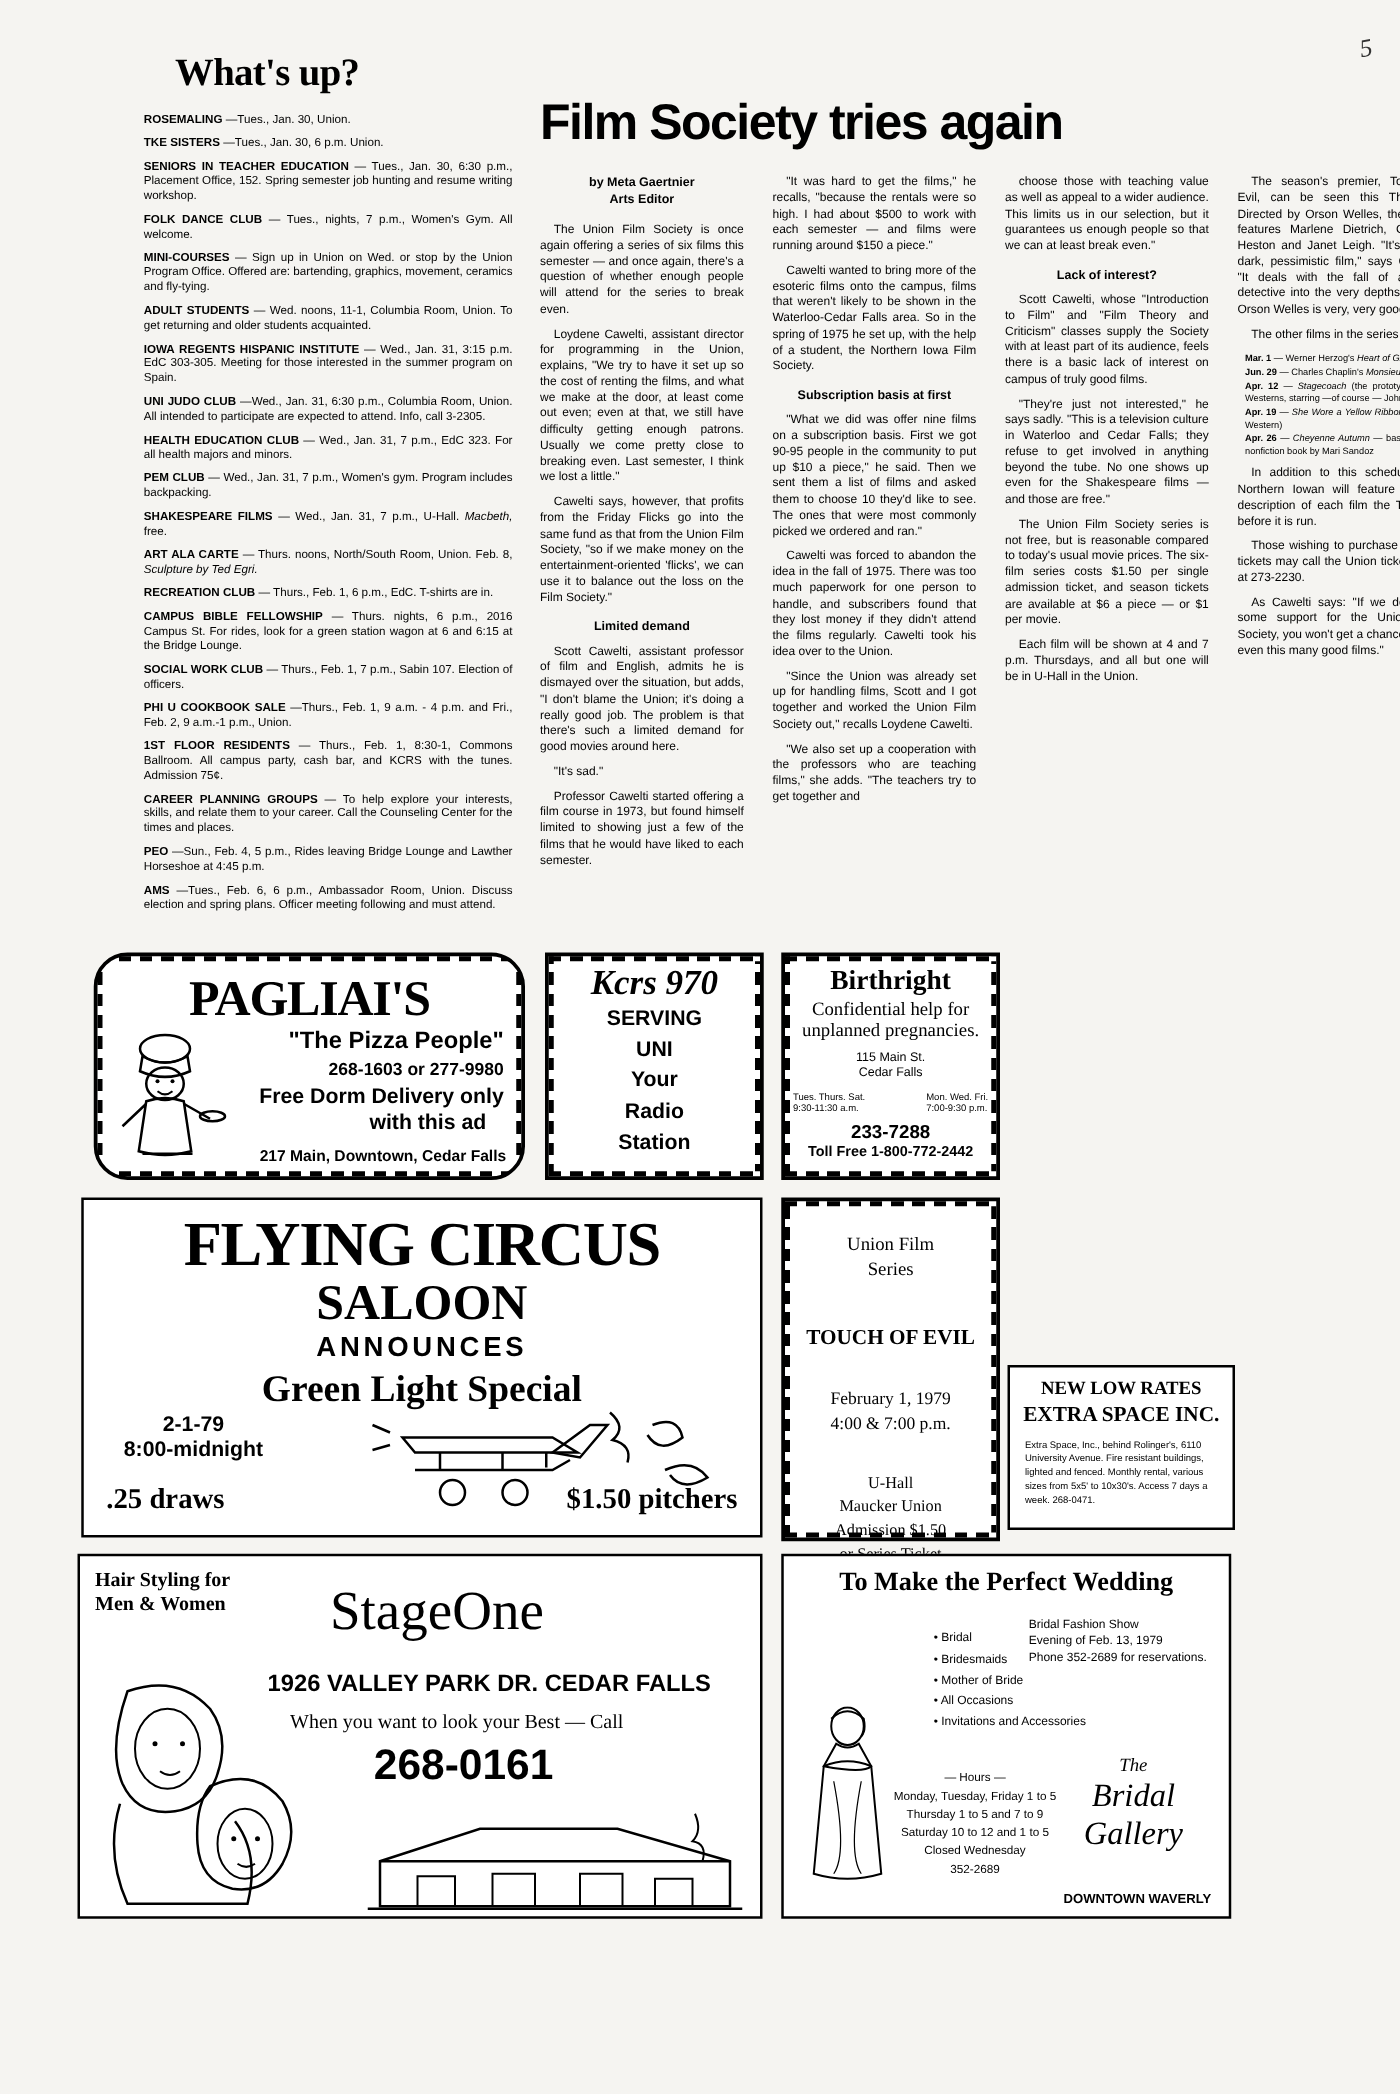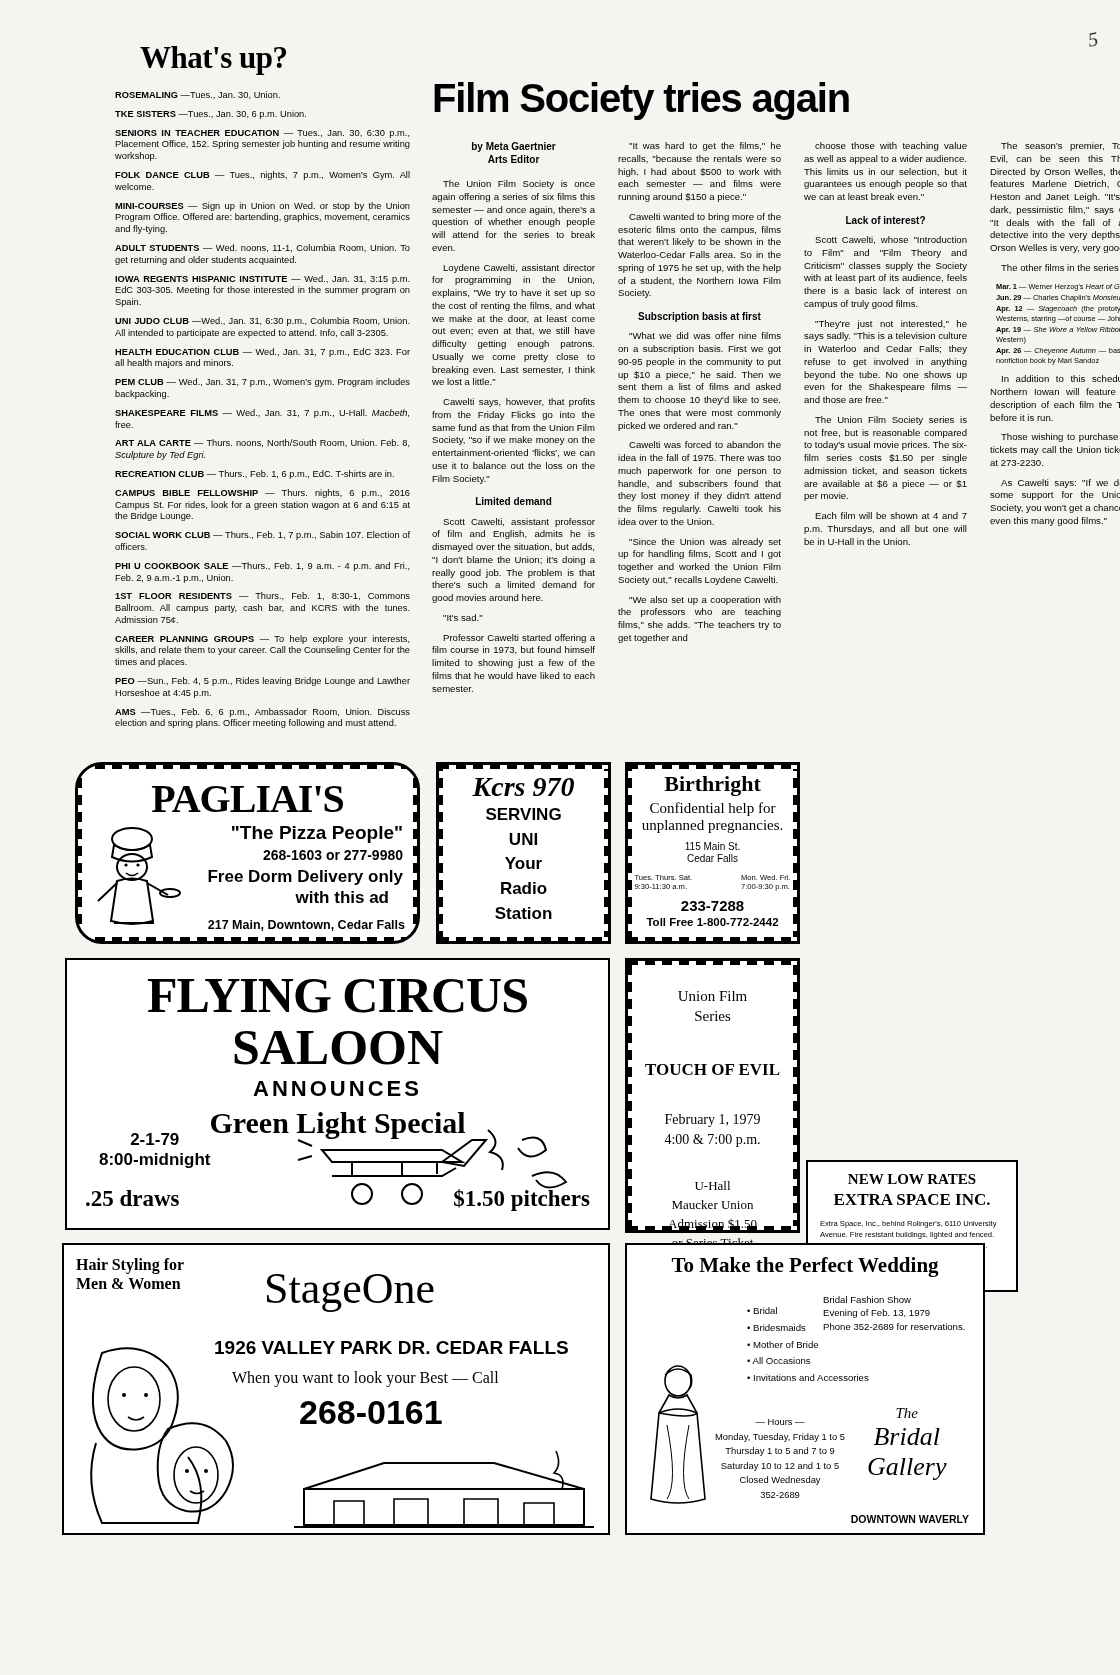--- a/index.html
+++ b/index.html
@@ -109,38 +109,38 @@
   .br-title { font-family: "Liberation Serif", serif; font-weight: bold; font-size: 22px; text-align: center; margin: 6px 0 3px; }
   .br-text { font-family: "Liberation Serif", serif; font-size: 15px; text-align: center; line-height: 1.15; padding: 0 6px; }
   .br-addr { font-size: 10px; text-align: center; margin-top: 6px; line-height: 1.25; }
   .br-hours { font-size: 7.6px; display: flex; justify-content: space-around; margin-top: 7px; gap: 36px; }
   .br-phone { font-weight: bold; font-size: 15px; text-align: center; margin-top: 6px; }
   .br-toll { font-weight: bold; font-size: 11.5px; text-align: center; margin-top: 2px; }
 
   
   #circus { left: 65px; top: 958px; width: 545px; height: 272px; }
   .fc-l1 { font-family: "Liberation Serif", serif; font-weight: bold; font-size: 50px; text-align: center; margin: 6px 0 -6px; letter-spacing: -1px; }
-  .fc-l2 { font-family: "Liberation Serif", serif; font-weight: bold; font-size: 50px; text-align: center; margin: 0; }
+  .fc-l2 { font-family: "Liberation Serif", serif; font-weight: bold; font-size: 40px; text-align: center; margin: 0; }
   .fc-ann { font-family: "Liberation Sans", sans-serif; font-weight: bold; font-size: 22px; text-align: center; letter-spacing: 3px; margin: 0; }
   .fc-green { font-family: "Liberation Serif", serif; font-weight: bold; font-size: 30px; text-align: center; margin: 4px 0 0; }
   .fc-date { position: absolute; left: 32px; top: 170px; font-weight: bold; font-size: 17px; text-align: center; }
   .fc-draws { position: absolute; left: 18px; bottom: 16px; font-family: "Liberation Serif", serif; font-weight: bold; font-size: 23px; }
   .fc-pitch { position: absolute; right: 18px; bottom: 16px; font-family: "Liberation Serif", serif; font-weight: bold; font-size: 23px; }
   .plane { position: absolute; left: 225px; top: 150px; width: 300px; height: 105px; }
 
   
   #filmseries { left: 625px; top: 958px; width: 175px; height: 275px; }
   .ufs { font-family: "Liberation Serif", serif; text-align: center; }
   .ufs .l1 { font-size: 15px; margin-top: 26px; line-height: 1.3; }
   .ufs .l2 { font-size: 17px; font-weight: bold; margin-top: 34px; }
   .ufs .l3 { font-size: 14px; margin-top: 30px; line-height: 1.4; }
   .ufs .l4 { font-size: 13px; margin-top: 28px; line-height: 1.45; }
 
   
-  #extraspace { left: 806px; top: 1160px; width: 212px; height: 132px; }
+  #extraspace { left: 806px; top: 1092px; width: 182px; height: 132px; }
   .es-t1 { font-family: "Liberation Serif", serif; font-weight: bold; font-size: 15px; text-align: center; margin-top: 9px; }
   .es-t2 { font-family: "Liberation Serif", serif; font-weight: bold; font-size: 17px; text-align: center; margin-top: 2px; }
   .es-body { font-size: 7.6px; line-height: 1.45; padding: 8px 12px 0; text-align: left; }
 
   
   #stageone { left: 62px; top: 1243px; width: 548px; height: 292px; }
   .so-hair { position: absolute; left: 12px; top: 10px; font-family: "Liberation Serif", serif; font-weight: bold; font-size: 16px; line-height: 1.2; }
   .so-logo { position: absolute; left: 200px; top: 18px; font-family: "Liberation Serif", serif; font-size: 44px; }
   .so-addr { position: absolute; left: 150px; top: 92px; font-weight: bold; font-size: 19px; }
   .so-when { position: absolute; left: 168px; top: 124px; font-family: "Liberation Serif", serif; font-size: 16px; }

